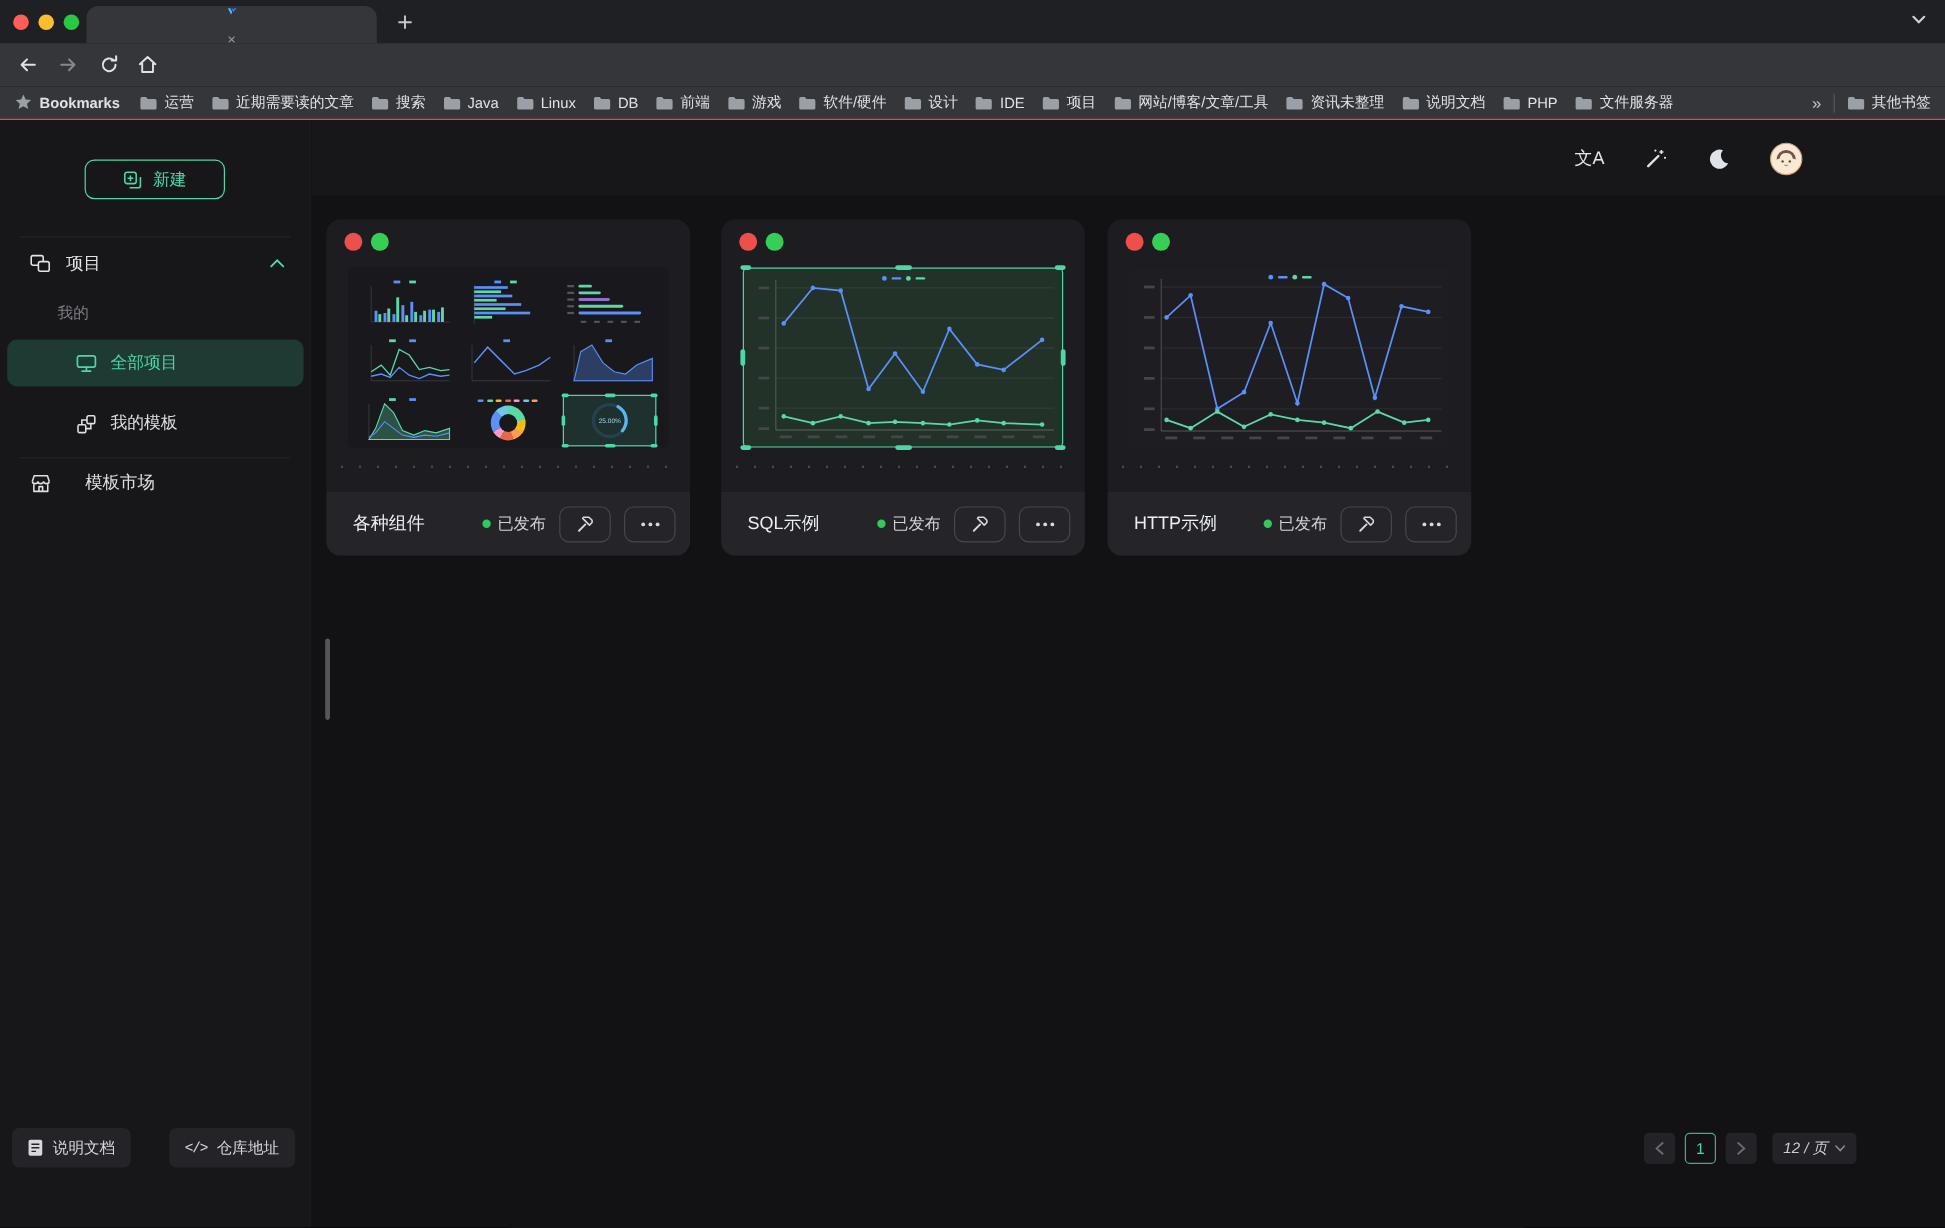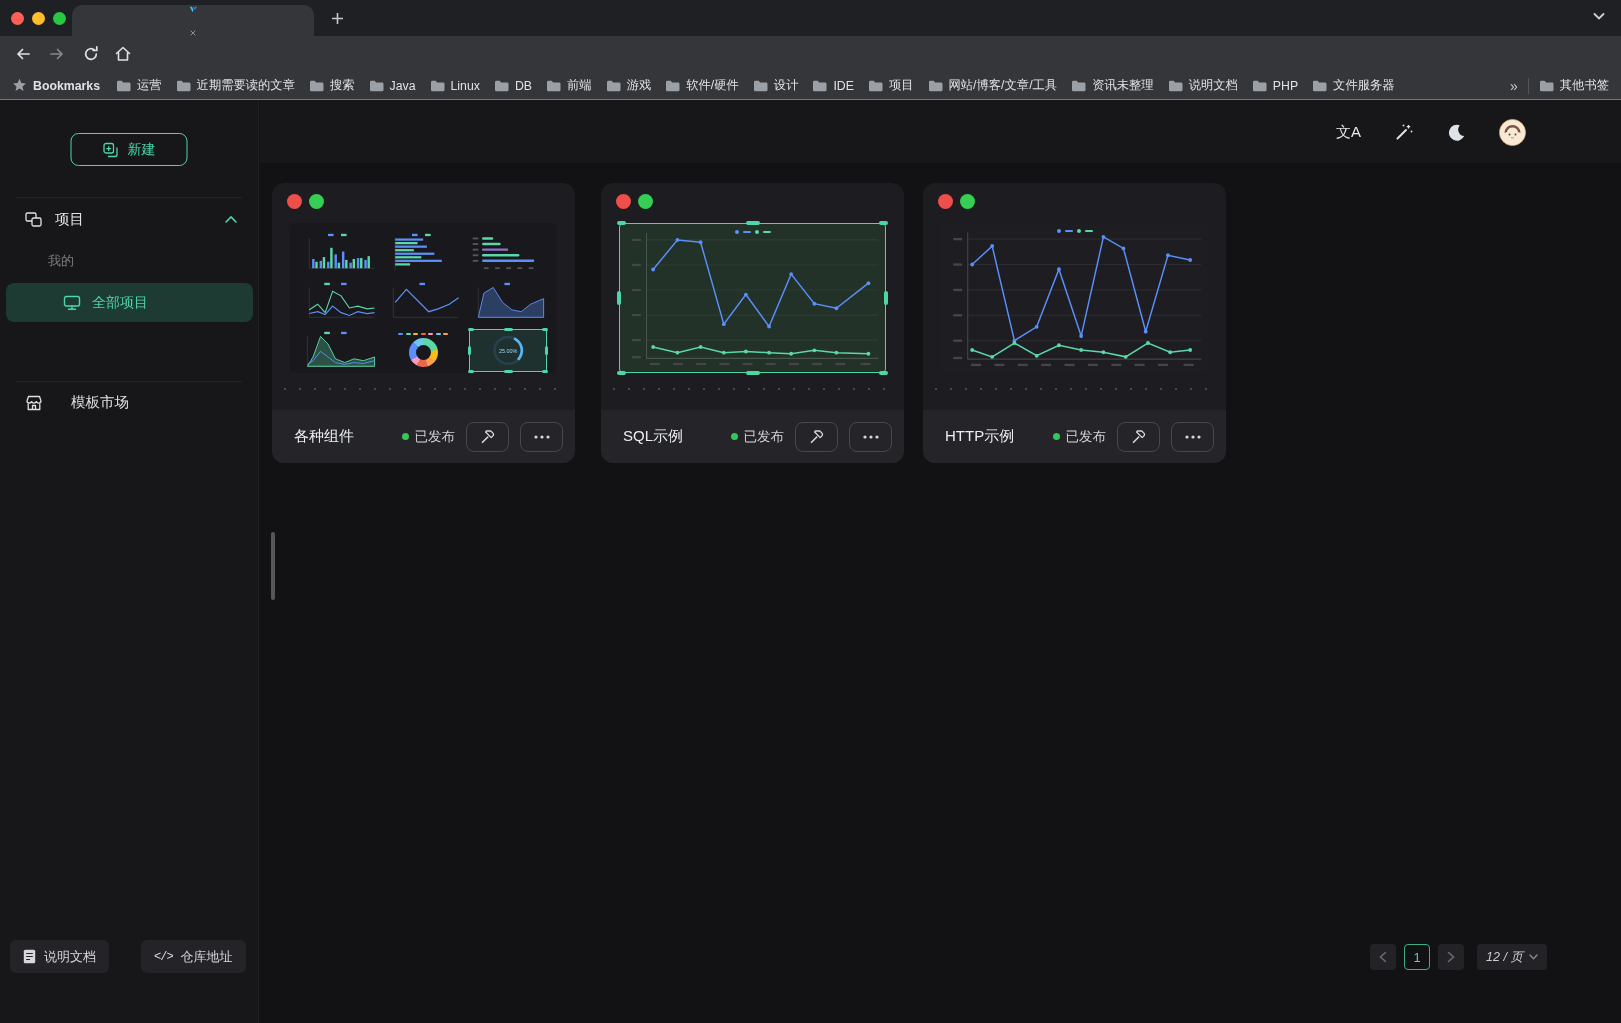--- a/index.html
+++ b/index.html
@@ -54,21 +54,21 @@
   .sub-label { position:absolute; top:152px; left:48px; font-size:13px; color:#7c7c82; }
   .sb-item { position:absolute; left:6px; width:247px; height:39px; border-radius:8px; display:flex; align-items:center; padding-left:57px; gap:11px; font-size:14px; color:#dfe0e3; cursor:pointer; }
   .sb-item.sel { background:#1d3b33; color:#4dd6a6; }
   .market-row { position:absolute; top:293px; left:25px; display:flex; align-items:center; gap:28px; color:#dfe0e3; font-size:14.5px; cursor:pointer; }
   .sb-foot-btn { position:absolute; top:840px; height:33px; background:#242428; border-radius:6px; display:flex; align-items:center; gap:8px; padding:0 13px; color:#d8d8dc; font-size:13px; cursor:pointer; }
   .code-glyph { font-family:"Liberation Mono","DejaVu Sans Mono",monospace; font-size:12px; color:#d8d8dc; letter-spacing:-1px; }
 
   .main { position:absolute; left:260px; top:0; right:0; bottom:0; }
   .main-header { position:absolute; top:0; left:0; right:0; height:63px; background:#17171a; }
   .page-title { position:absolute; left:29px; top:13px; font-size:31px; color:#f5301f; letter-spacing:1px; white-space:nowrap; }
-  .header-icons { position:absolute; top:17px; left:1052px; height:30px; display:flex; align-items:center; gap:33px;margin-left:24px; }
+  .header-icons { position:absolute; top:17px; left:1052px; height:30px; display:flex; align-items:center; gap:33px; }
   .hicon { display:flex; align-items:center; justify-content:center; cursor:pointer; }
   .translate { color:#e6e6ea; font-size:15px; }
   .avatar { width:27px; height:27px; border-radius:50%; overflow:hidden; background:#f6dfc8; border:1px solid #caa17c; }
 
   .scroll-thumb { position:absolute; left:11px; top:432px; width:4px; height:68px; background:#55555a; border-radius:2px; }
 
   
   .card { position:absolute; top:83px; width:303px; height:280px; background:#1d1d21; border-radius:12px; }
   .c-dot { position:absolute; top:11px; width:15px; height:15px; border-radius:50%; }
   .c-dot.red { left:15px; background:#ee4f4a; }
@@ -403,20 +403,28 @@
           </svg>
       </div>
       <div class="sub-label">我的</div>
 
       <div class="sb-item sel" style="top:183px">
         <svg width="18" height="16" viewBox="0 0 18 16">
             <rect x="1.5" y="1.5" width="15" height="9.5" rx="1.8" stroke="#4dd6a6" stroke-width="1.4" fill="none"></rect>
             <path d="M9,11 V13.8 M5.5,14.3 H12.5" stroke="#4dd6a6" stroke-width="1.4" stroke-linecap="round"></path>
           </svg>
         <span>全部项目</span>
+      </div>
+      <div class="sb-item" style="top:238px; height:30px">
+        <svg width="18" height="17" viewBox="0 0 18 17">
+            <rect x="9.5" y="1.5" width="6.5" height="6.5" rx="1.2" stroke="#dfe0e3" stroke-width="1.3" fill="none"></rect>
+            <rect x="2" y="9" width="6.5" height="6.5" rx="1.2" stroke="#dfe0e3" stroke-width="1.3" fill="none"></rect>
+            <path d="M5.2,9 V5 H9.5 M12.7,8 V12.2 H8.5" stroke="#dfe0e3" stroke-width="1.3" fill="none"></path>
+          </svg>
+        <span>我的模板</span>
       </div>
 
       <div class="sb-divider" style="top:281px"></div>
 
       <div class="market-row">
         <svg width="18" height="16" viewBox="0 0 18 16">
             <path d="M2,6 L3.5,1.5 H14.5 L16,6" stroke="#dfe0e3" stroke-width="1.3" fill="none" stroke-linejoin="round"></path>
             <path d="M2,6 a2.3,2 0 0 0 4.6,0 a2.3,2 0 0 0 4.7,0 a2.3,2 0 0 0 4.7,0" stroke="#dfe0e3" stroke-width="1.3" fill="none"></path>
             <path d="M3.2,8.5 V14.5 H14.8 V8.5 M7.5,14.5 V10.5 H10.5 V14.5" stroke="#dfe0e3" stroke-width="1.3" fill="none" stroke-linejoin="round"></path>
           </svg>

